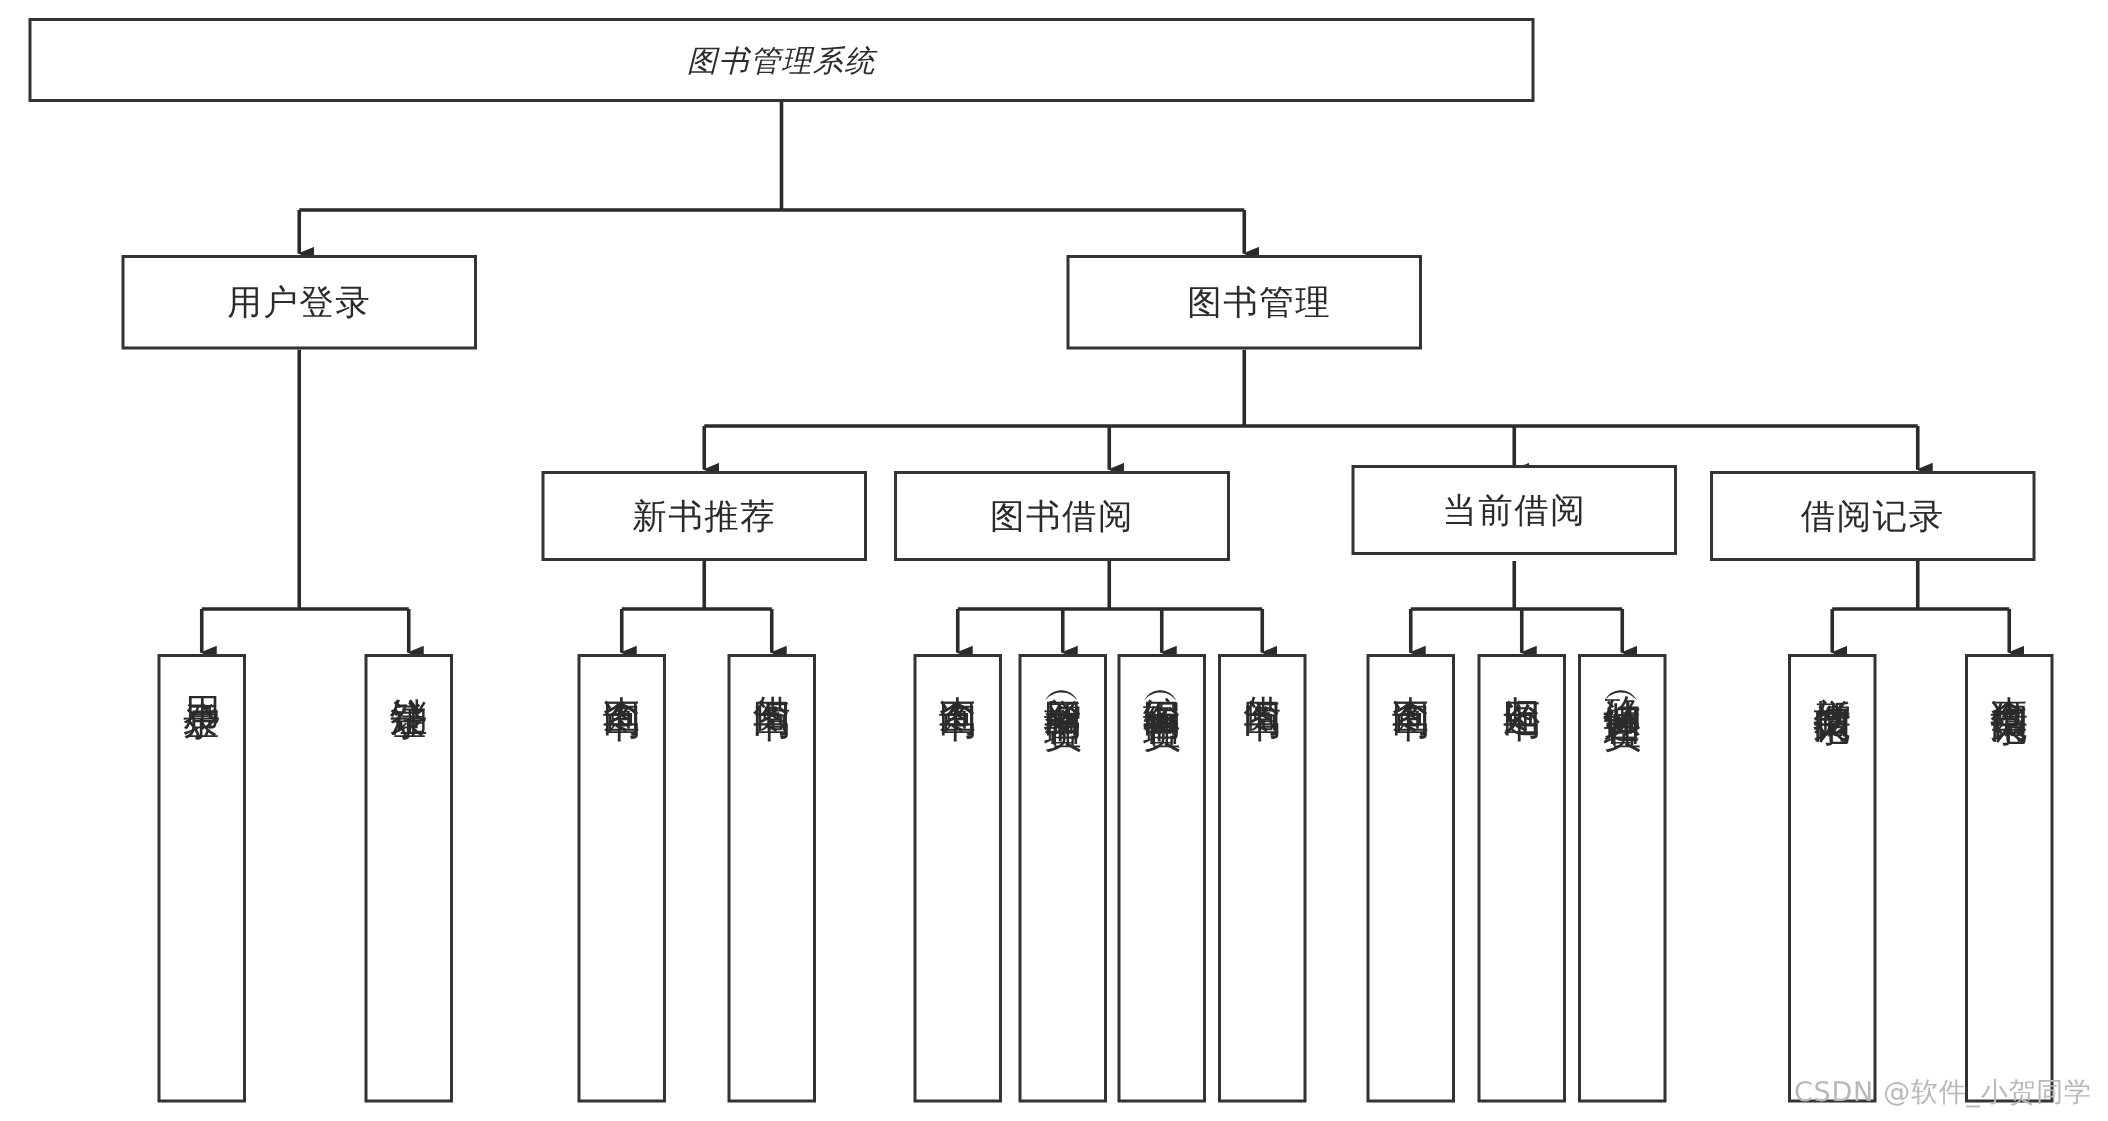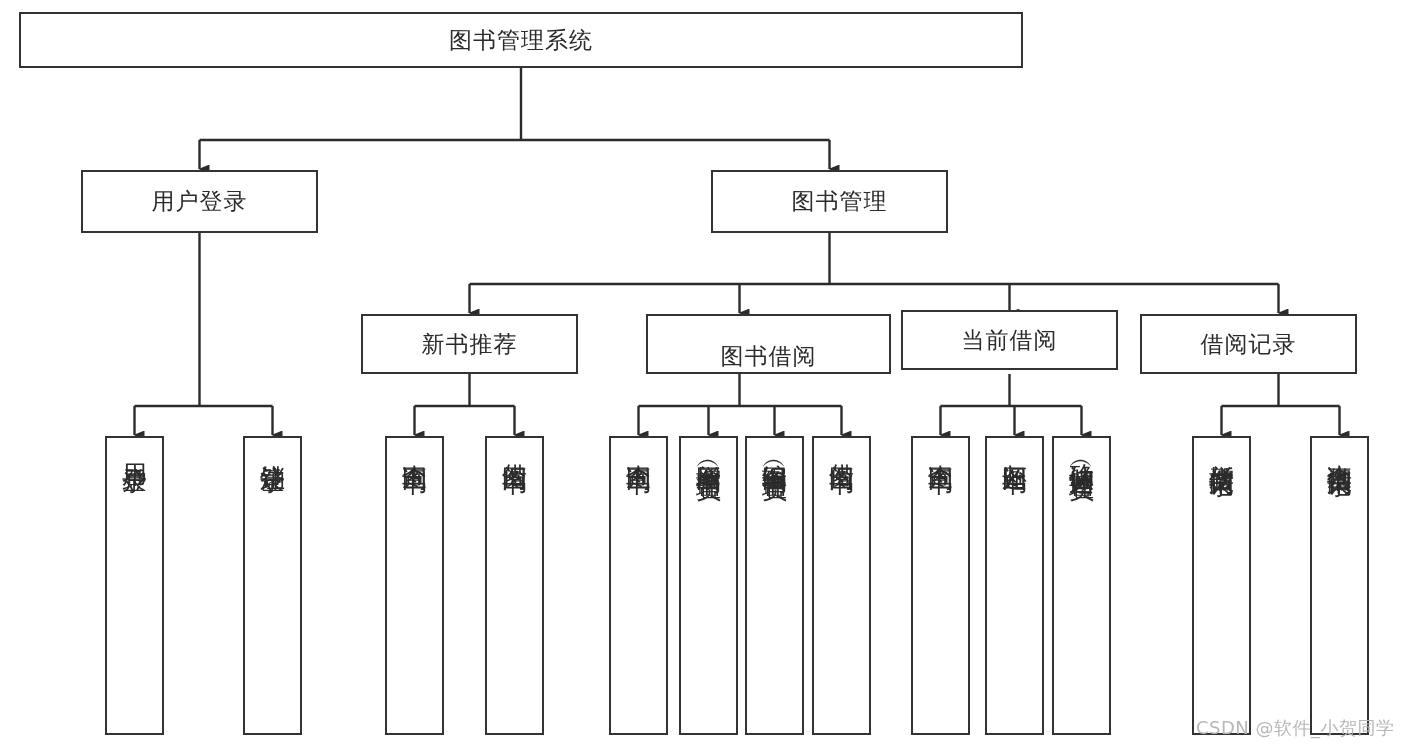--- a/index.html
+++ b/index.html
@@ -39,21 +39,22 @@
   .node-label {
     color: #2b2b2b;
     white-space: nowrap;
     letter-spacing: 1px;
   }
   
   .node.level-root {
     border-width: 2px;
   }
   .node.level-root .node-label {
-    font-size: 23px;
+    font-size: 20px;
+    font-style: italic;
   }
   
   .node.level-mid .node-label {
     font-size: 23px;
   }
   
   .node.level-leaf {
     align-items: flex-start;
     padding-top: 6px;
   }
@@ -128,21 +129,21 @@
       </div>
       <div class="node level-mid" style="left: 81px; top: 170px; width: 237px; height: 63px;">
         <span class="node-label">用户登录</span>
       </div>
       <div class="node level-mid" style="left: 711px; top: 170px; width: 237px; height: 63px; padding-left: 20px;">
         <span class="node-label">图书管理</span>
       </div>
       <div class="node level-mid" style="left: 361px; top: 314px; width: 217px; height: 60px;">
         <span class="node-label">新书推荐</span>
       </div>
-      <div class="node level-mid" style="left: 646px; top: 314px; width: 245px; height: 60px; align-items: flex-end;">
+      <div class="node level-mid" style="left: 596px; top: 314px; width: 224px; height: 60px;">
         <span class="node-label">图书借阅</span>
       </div>
       <div class="node level-mid" style="left: 901px; top: 310px; width: 217px; height: 60px;">
         <span class="node-label">当前借阅</span>
       </div>
       <div class="node level-mid" style="left: 1140px; top: 314px; width: 217px; height: 60px;">
         <span class="node-label">借阅记录</span>
       </div>
       <div class="node level-leaf" style="left: 105px; top: 436px; width: 59px; height: 299px;">
         <span class="node-label">用户登录</span>

